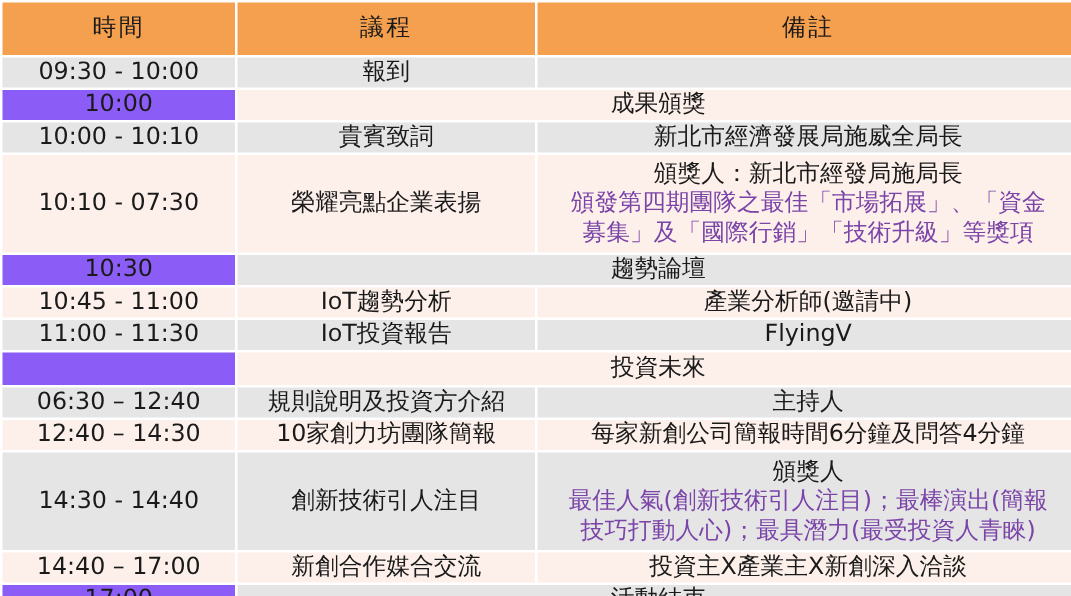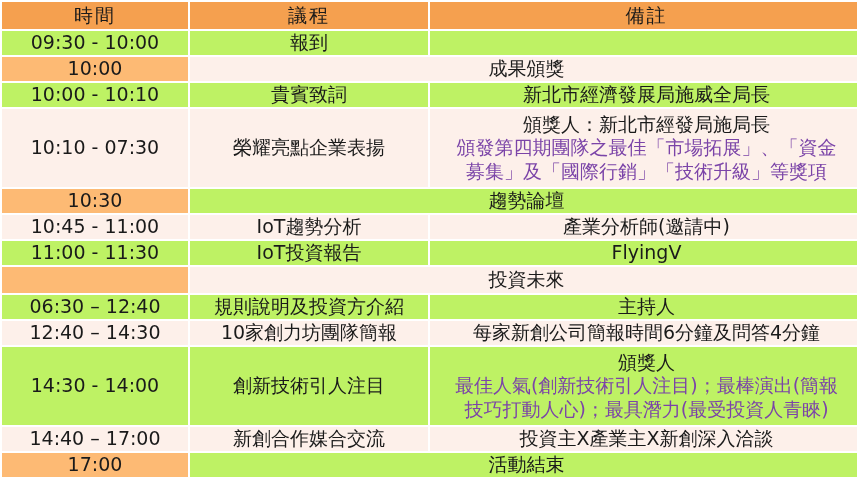--- a/index.html
+++ b/index.html
@@ -40,39 +40,39 @@
     color: #1a1a1a;
     font-weight: normal;
   }
 
   
   .hdr-cell {
     background: #F5A04F;
     color: #ffffff;
     font-size: 23px;
     font-weight: bold;
-    height: 27px;
+    height: 42px;
     letter-spacing: 2px;
   }
 
   
   .time-cell {
-    background: #fdba74;
+    background: #8b5cf6;
     color: #ffffff;
     font-size: 20px;
     white-space: nowrap;
   }
   .time-cell.is-marker {
     color: #F00000;
     font-weight: bold;
   }
   .time-cell.is-empty { color: transparent; }
 
   
-  .tint-deep  { background: #bef264; }
+  .tint-deep  { background: #e5e5e5; }
   .tint-light { background: #FDF0EA; }
 
   
   .txt-red {
     color: #F00000;
     font-weight: bold;
     font-size: 20px;
   }
   .note-lines {
     display: block;
@@ -164,21 +164,21 @@
       <td class="tint-deep">主持人</td>
     </tr>
 
     <tr style="height:24px">
       <td class="time-cell tint-light">12:40 – 14:30</td>
       <td class="tint-light">10家創力坊團隊簡報</td>
       <td class="tint-light nowrap">每家新創公司簡報時間6分鐘及問答4分鐘</td>
     </tr>
 
     <tr style="height:78px">
-      <td class="time-cell tint-deep">14:30 - 14:00</td>
+      <td class="time-cell tint-deep">14:30 - 14:40</td>
       <td class="tint-deep">創新技術引人注目</td>
       <td class="tint-deep">
         <span class="note-lines">
           <span class="lead">頒獎人</span>
           <span class="sub">最佳人氣(創新技術引人注目)；最棒演出(簡報</span>
           <span class="sub">技巧打動人心)；最具潛力(最受投資人青睞)</span>
         </span>
       </td>
     </tr>
 

